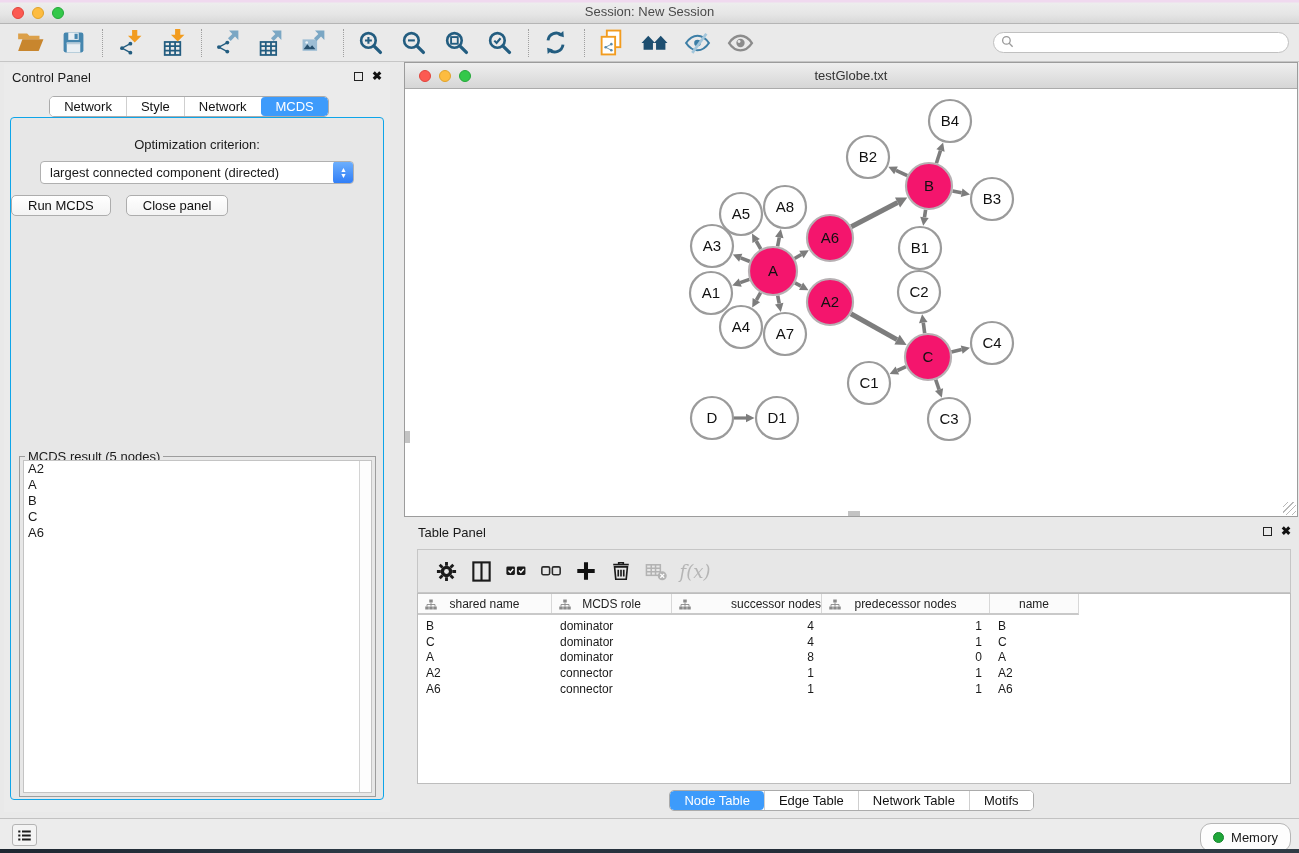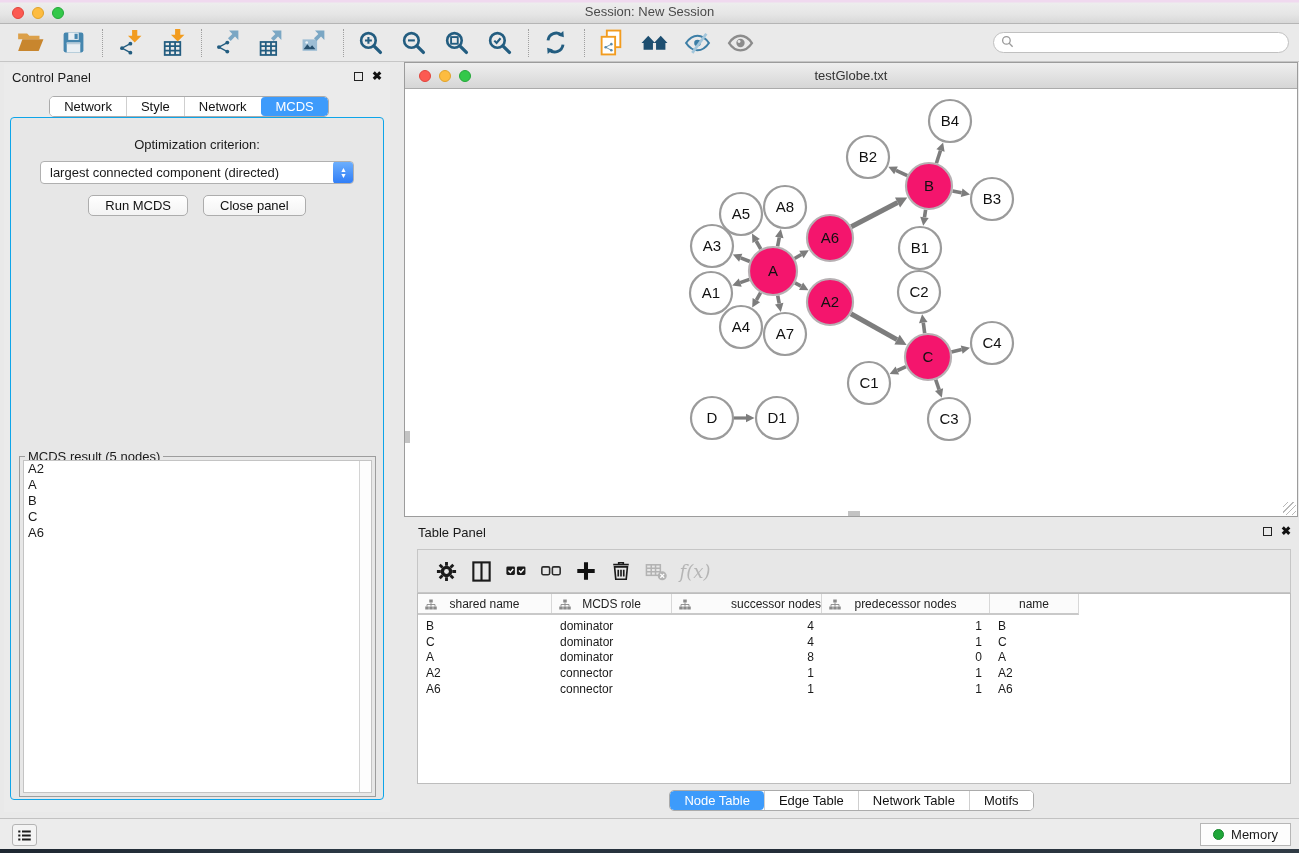--- a/index.html
+++ b/index.html
@@ -40,21 +40,21 @@
   .seg.active { background:#3d9bfb; color:#fff; border-radius:4px; border-left-color:#3d9bfb; }
   .cp-box { position:absolute; left:6px; right:6px; top:53px; bottom:12px; background:#e7e7e7;
     border:1px solid #0ea5e9; border-radius:4px; }
   .opt-label { text-align:center; margin-top:19px; font-size:13px; }
   .dropdown { position:relative; margin:9px auto 0 auto; width:314px; height:23px; background:#fff;
     border:1px solid #b0b0b0; border-radius:4px; font-size:13px; line-height:21px; padding-left:9px;
     white-space:nowrap; overflow:hidden; }
   .dd-stepper { position:absolute; right:-1px; top:-1px; width:21px; height:23px; border-radius:4px;
     background:linear-gradient(#6fb1fd,#2e7cf7); display:flex; flex-direction:column; align-items:center; justify-content:center; }
   .dd-stepper span { color:#fff; font-size:7px; line-height:6px; }
-  .cp-buttons { display:flex; justify-content:center; gap:15px; margin-top:11px; }
+  .cp-buttons { display:flex; gap:15px; margin-top:11px; }
   .btn { background:linear-gradient(#ffffff,#f3f3f3); border:1px solid #adadad; border-radius:5px;
     padding:2px 16px; font-size:13px; color:#111; }
   .fieldset { position:absolute; left:8px; right:7px; top:338px; bottom:2px; border:1px solid #9d9d9d; }
   .fieldset-legend { position:absolute; top:-8px; left:5px; background:#e7e7e7; padding:0 3px; font-size:13px; }
   .result-list { position:absolute; inset:3px; background:#fff; border:1px solid #c4c4c4; overflow:hidden; }
   .result-gutter { position:absolute; top:0; bottom:0; right:0; width:12px; border-left:1px solid #d4d4d4; background:#fdfdfd; }
   .result-item { font-size:13px; line-height:16px; padding-left:4px; }
 
   
   .net-window { position:absolute; left:404px; top:62px; width:894px; height:455px;
@@ -88,22 +88,22 @@
   .tr { display:flex; height:15.8px; align-items:center; }
   .tbody { padding-top:3px; }
   .td { font-size:12px; white-space:nowrap; overflow:hidden; padding:0 8px; }
   .tp-tabs { position:absolute; left:0; right:0; bottom:7px; display:flex; justify-content:center; }
 
   
   .statusbar { position:absolute; left:0; top:818px; width:100%; height:31px; background:#ececec;
     border-top:1px solid #c2c2c2; }
   .list-btn { position:absolute; left:12px; top:5px; width:25px; height:22px; background:#f4f4f4;
     border:1px solid #b4b4b4; border-radius:3px; display:flex; align-items:center; justify-content:center; }
-  .memory-btn { position:absolute; right:8px; top:4px; height:23px; background:#fdfdfd; border:1px solid #b6b6b6;
-    border-radius:0; display:flex; align-items:center; gap:7px; padding:0 12px; font-size:13px; }
+  .memory-btn { position:absolute; right:8px; top:4px; height:29px; background:#fdfdfd; border:1px solid #b6b6b6;
+    border-radius:11px; display:flex; align-items:center; gap:7px; padding:0 12px; font-size:13px; }
   .memory-dot { width:11px; height:11px; border-radius:50%; background:#1fa639; border:1px solid #15862c; }
   .desktop-strip { position:absolute; left:0; bottom:0; width:100%; height:4px;
     background:linear-gradient(90deg,#1e2731,#2c3a46 30%,#232d38 60%,#303b45); }
 </style>
 </head>
 <body>
 
 <div id="app">
 
   <div class="titlebar">

